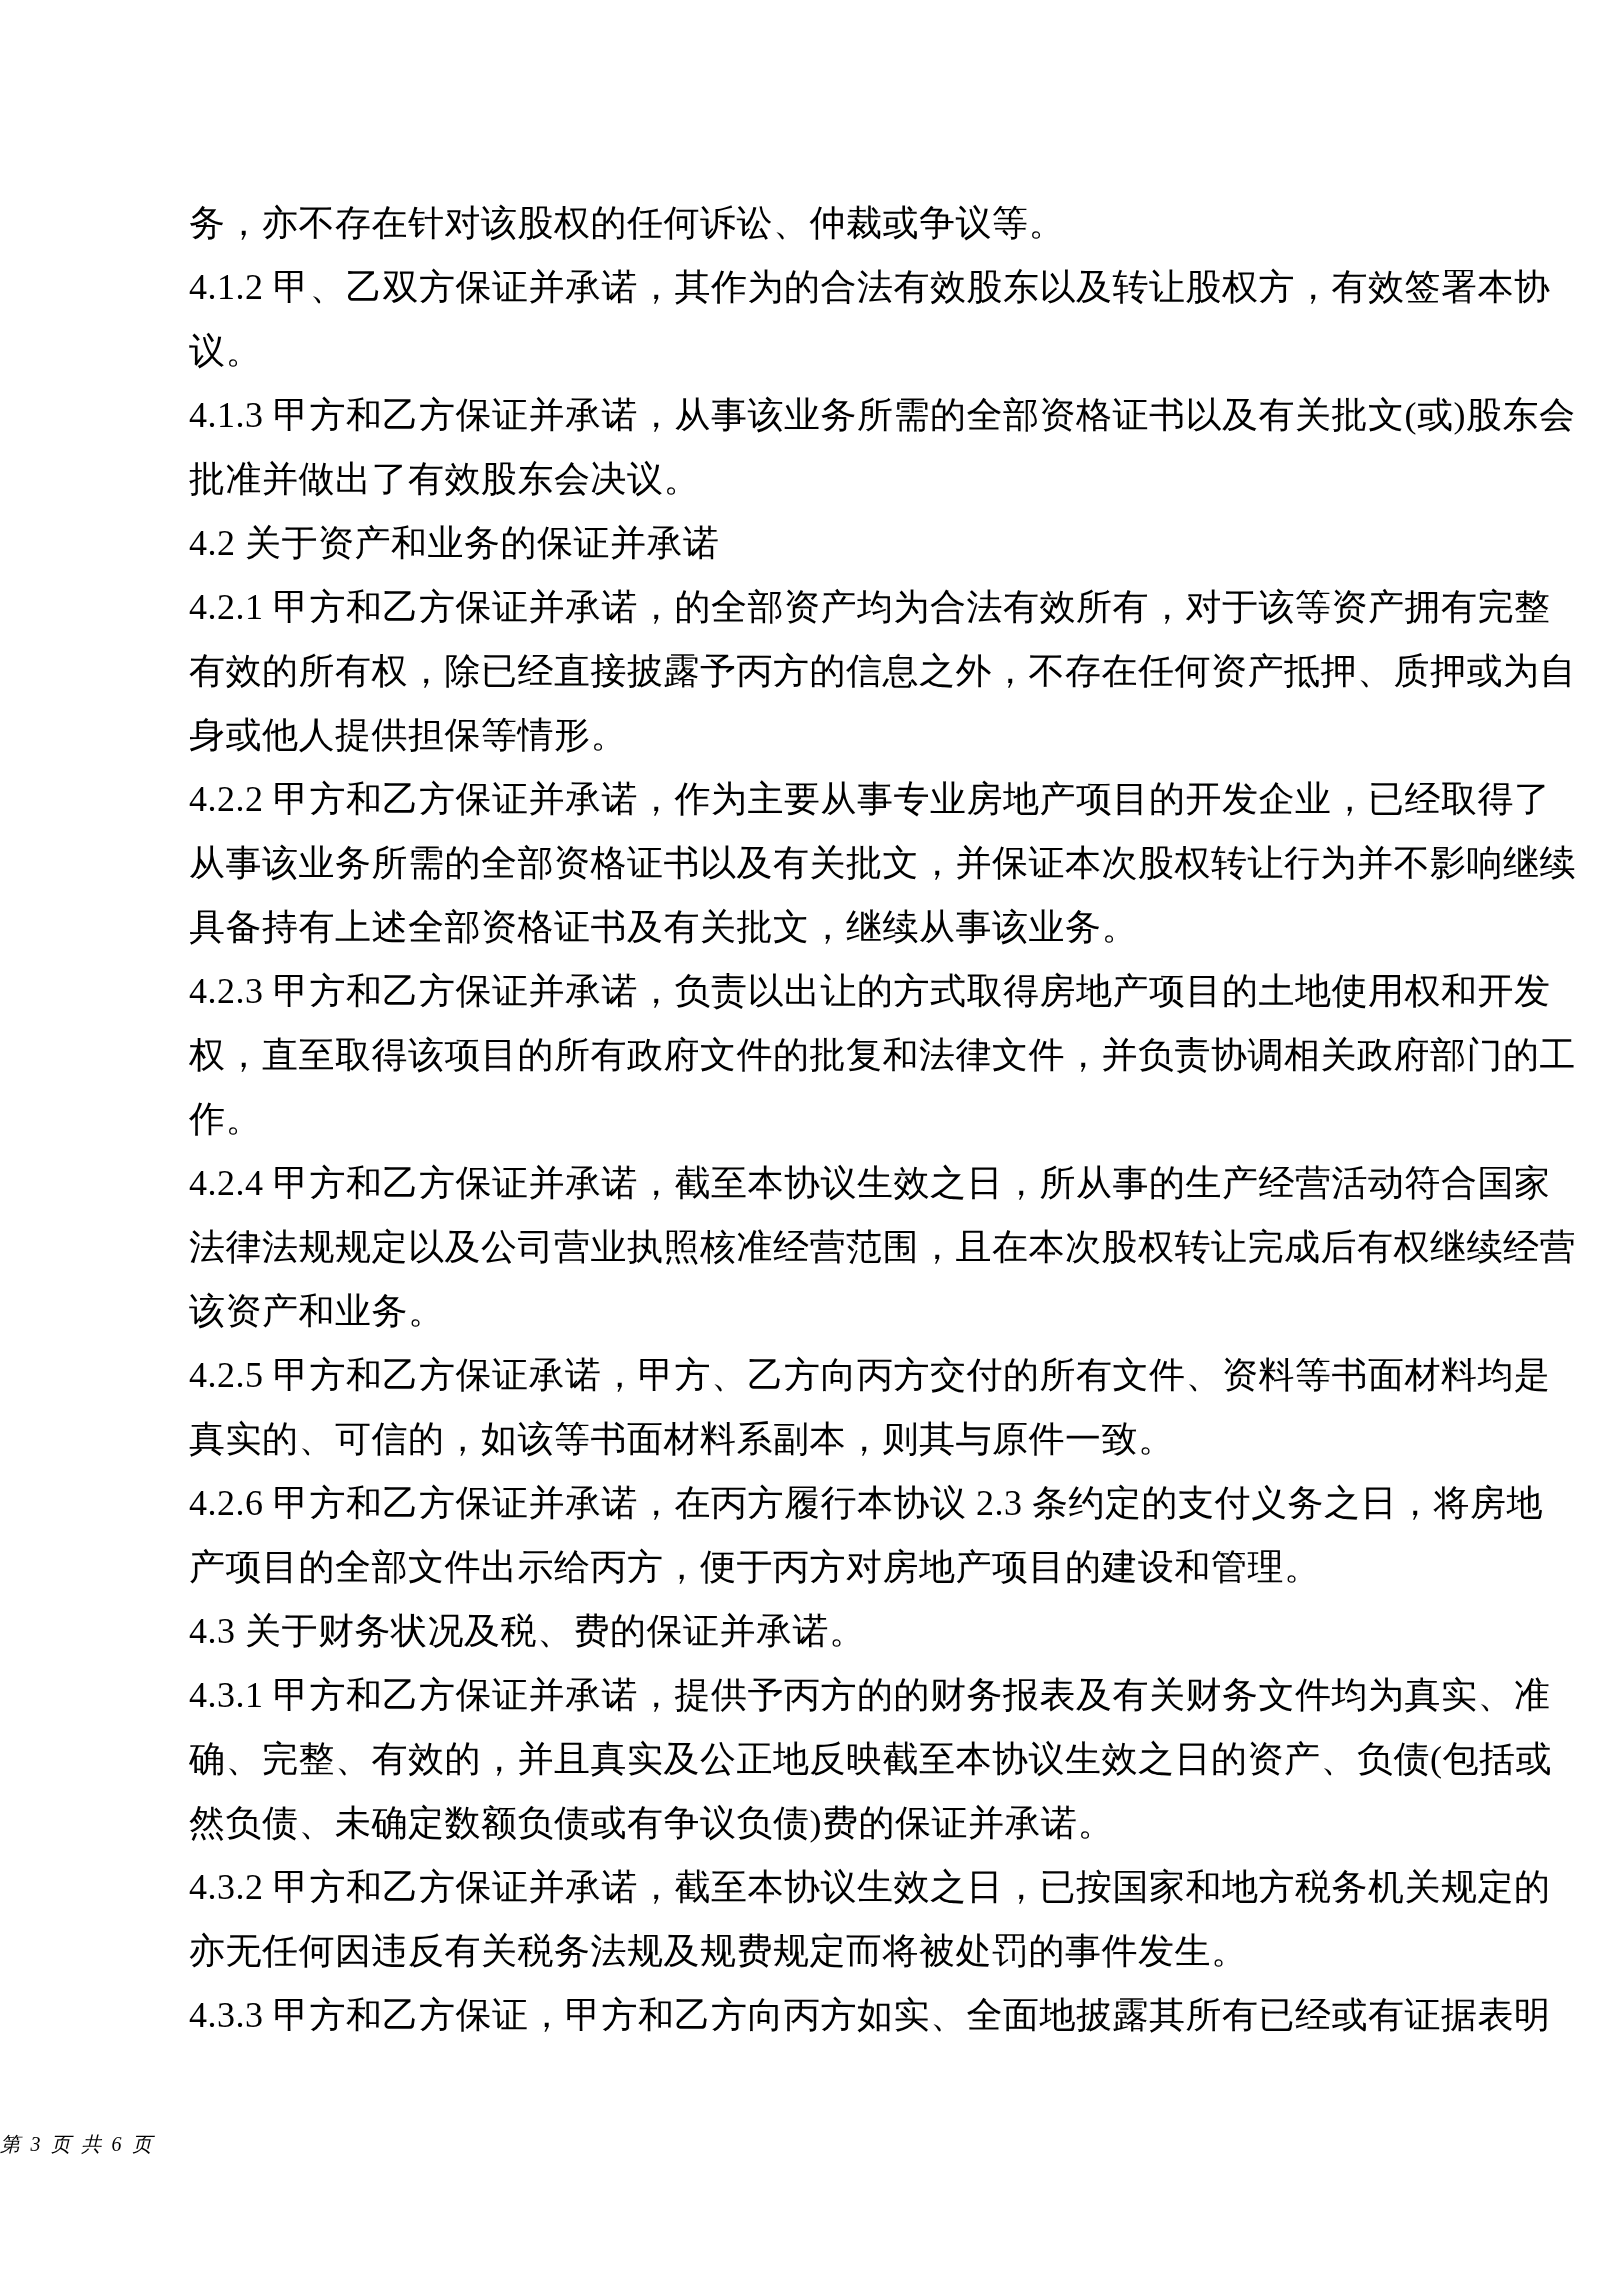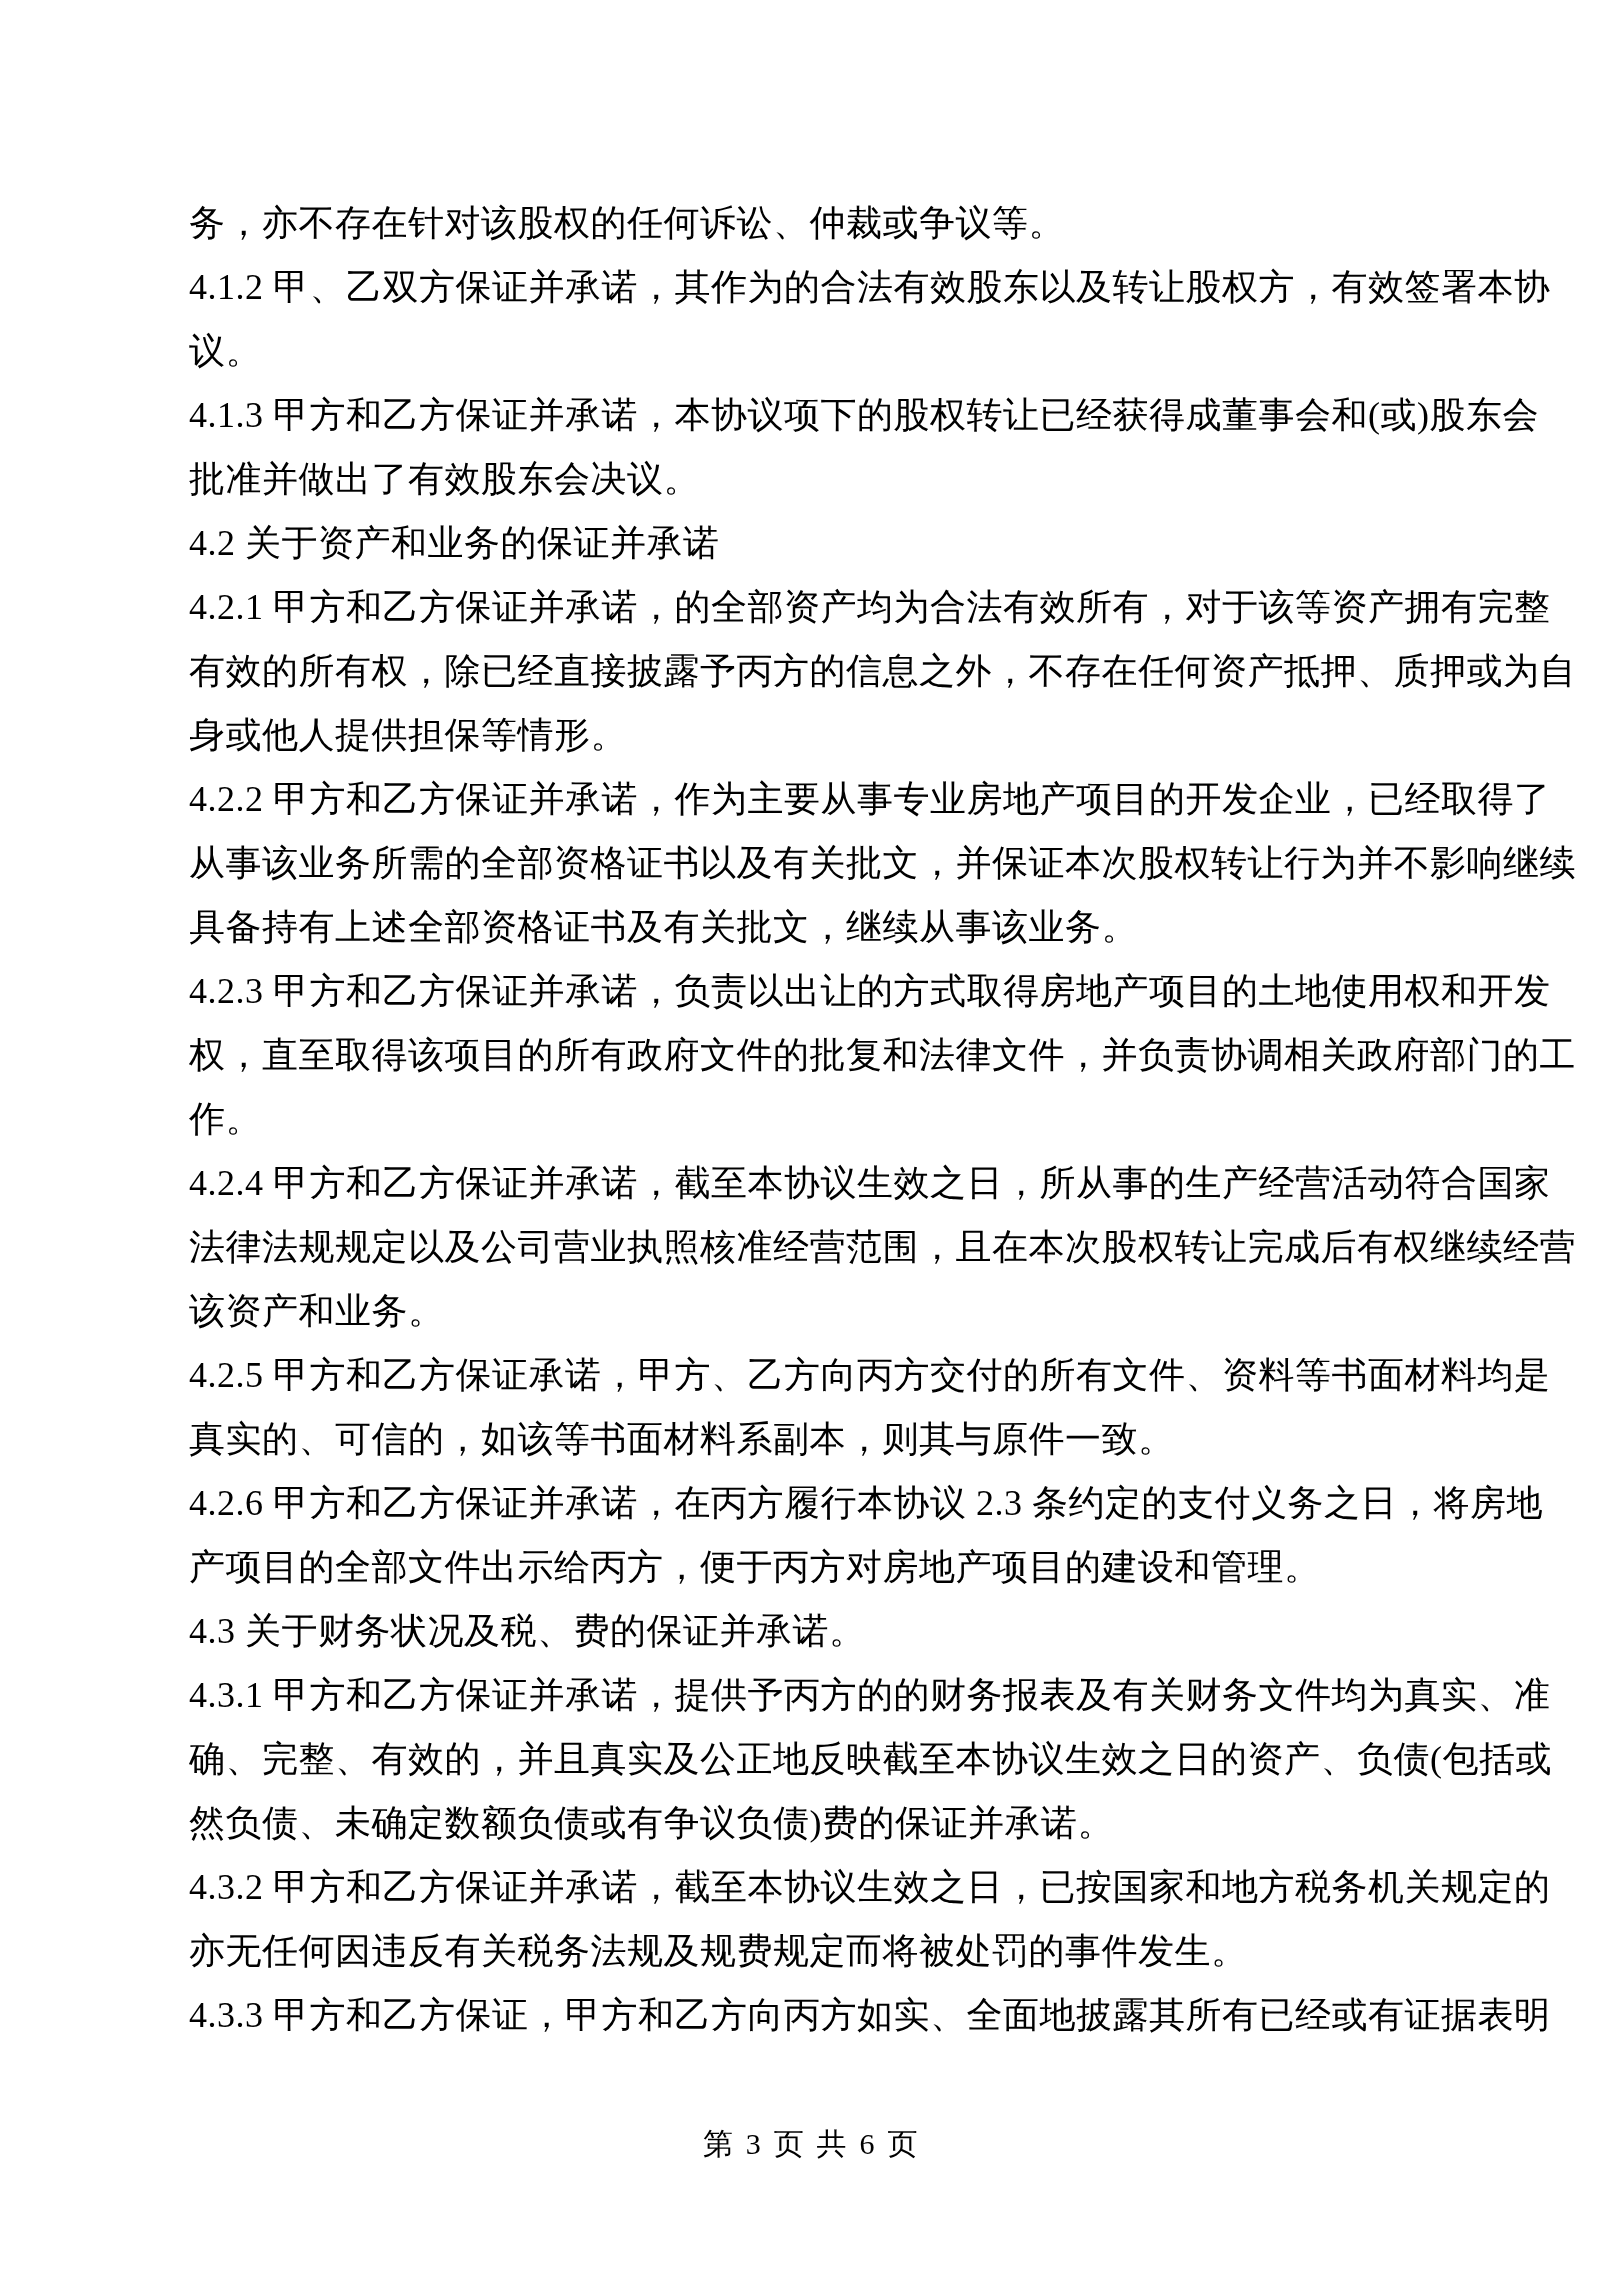--- a/index.html
+++ b/index.html
@@ -32,35 +32,35 @@
     line-height: 64px;
     height: 64px;
     white-space: nowrap;
     letter-spacing: 0.5px;
   }
   .footer {
     position: absolute;
     top: 2126px;
     left: 0;
     width: 100%;
-    text-align: center;
-    font-size: 30px;
+    font-size: 20px;
     line-height: 36px;
     letter-spacing: 2.7px;
+    font-style: italic;
   }
 </style>
 </head>
 <body>
 
 <div class="page">
   <div class="content">
     <div class="line">务，亦不存在针对该股权的任何诉讼、仲裁或争议等。</div>
     <div class="line">4.1.2 甲、乙双方保证并承诺，其作为的合法有效股东以及转让股权方，有效签署本协</div>
     <div class="line">议。</div>
-    <div class="line">4.1.3 甲方和乙方保证并承诺，本协议项下的股权转让已经获得成董事会和(或)股东会</div>
+    <div class="line">4.1.3 甲方和乙方保证并承诺，从事该业务所需的全部资格证书以及有关批文(或)股东会</div>
     <div class="line">批准并做出了有效股东会决议。</div>
     <div class="line">4.2 关于资产和业务的保证并承诺</div>
     <div class="line">4.2.1 甲方和乙方保证并承诺，的全部资产均为合法有效所有，对于该等资产拥有完整</div>
     <div class="line">有效的所有权，除已经直接披露予丙方的信息之外，不存在任何资产抵押、质押或为自</div>
     <div class="line">身或他人提供担保等情形。</div>
     <div class="line">4.2.2 甲方和乙方保证并承诺，作为主要从事专业房地产项目的开发企业，已经取得了</div>
     <div class="line">从事该业务所需的全部资格证书以及有关批文，并保证本次股权转让行为并不影响继续</div>
     <div class="line">具备持有上述全部资格证书及有关批文，继续从事该业务。</div>
     <div class="line">4.2.3 甲方和乙方保证并承诺，负责以出让的方式取得房地产项目的土地使用权和开发</div>
     <div class="line">权，直至取得该项目的所有政府文件的批复和法律文件，并负责协调相关政府部门的工</div>

